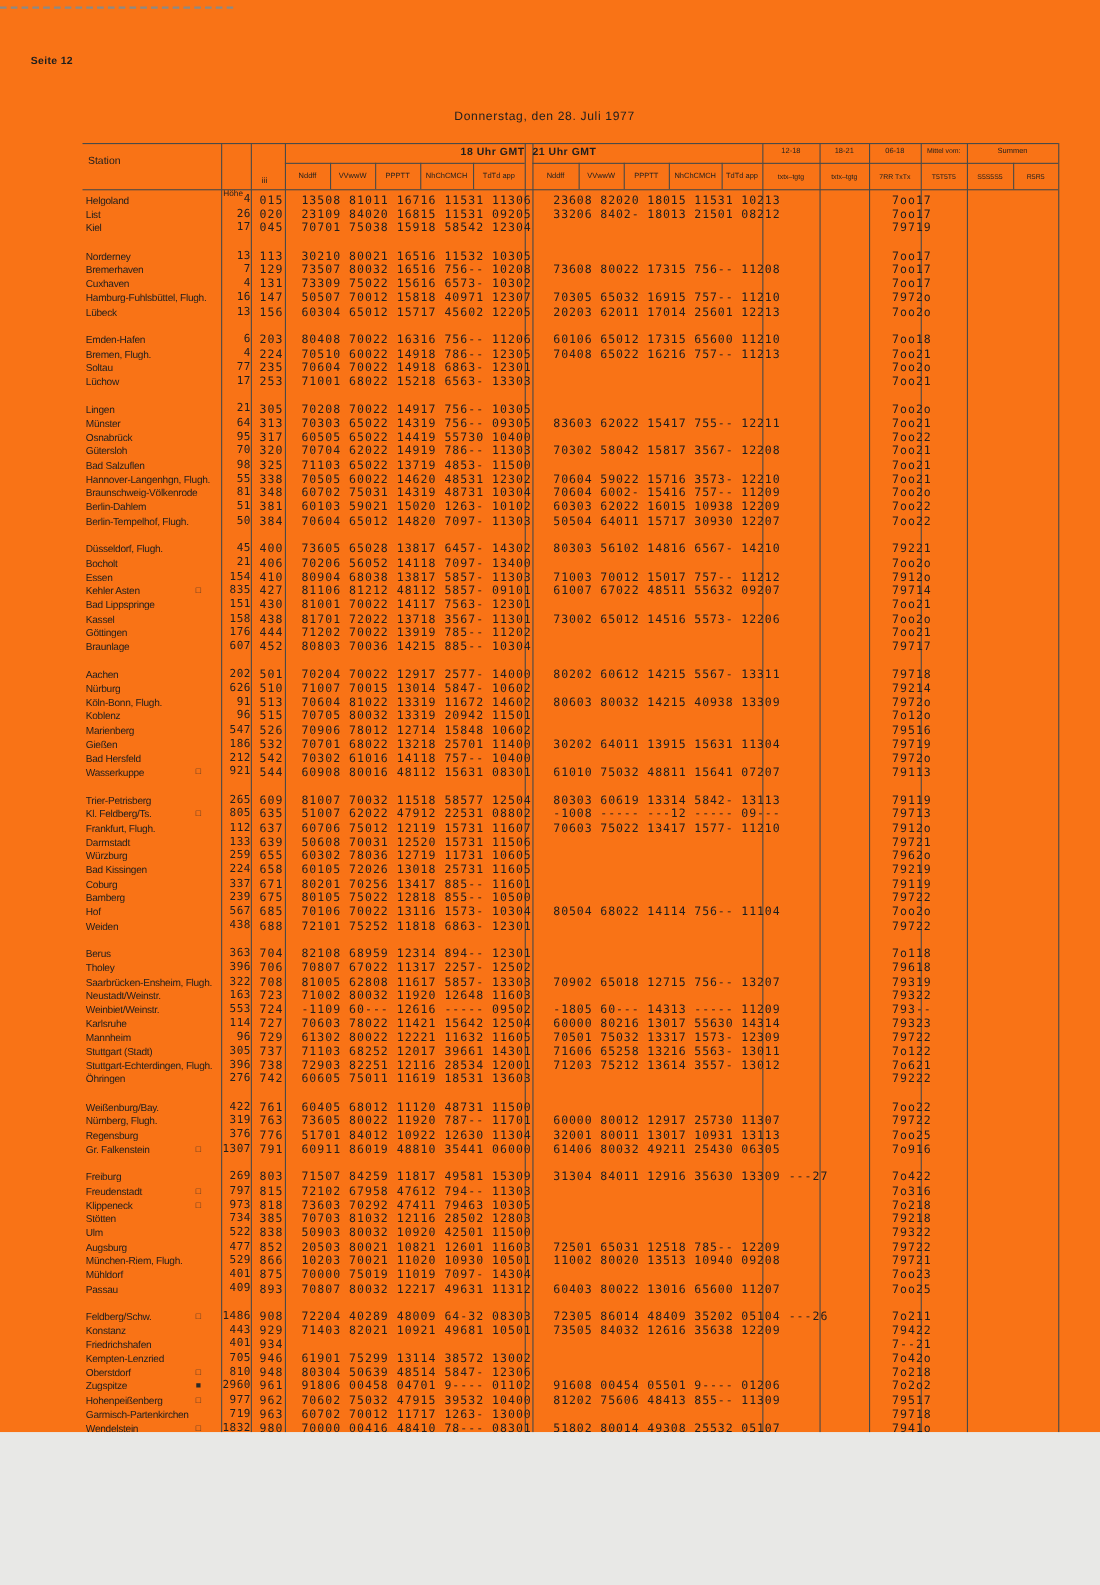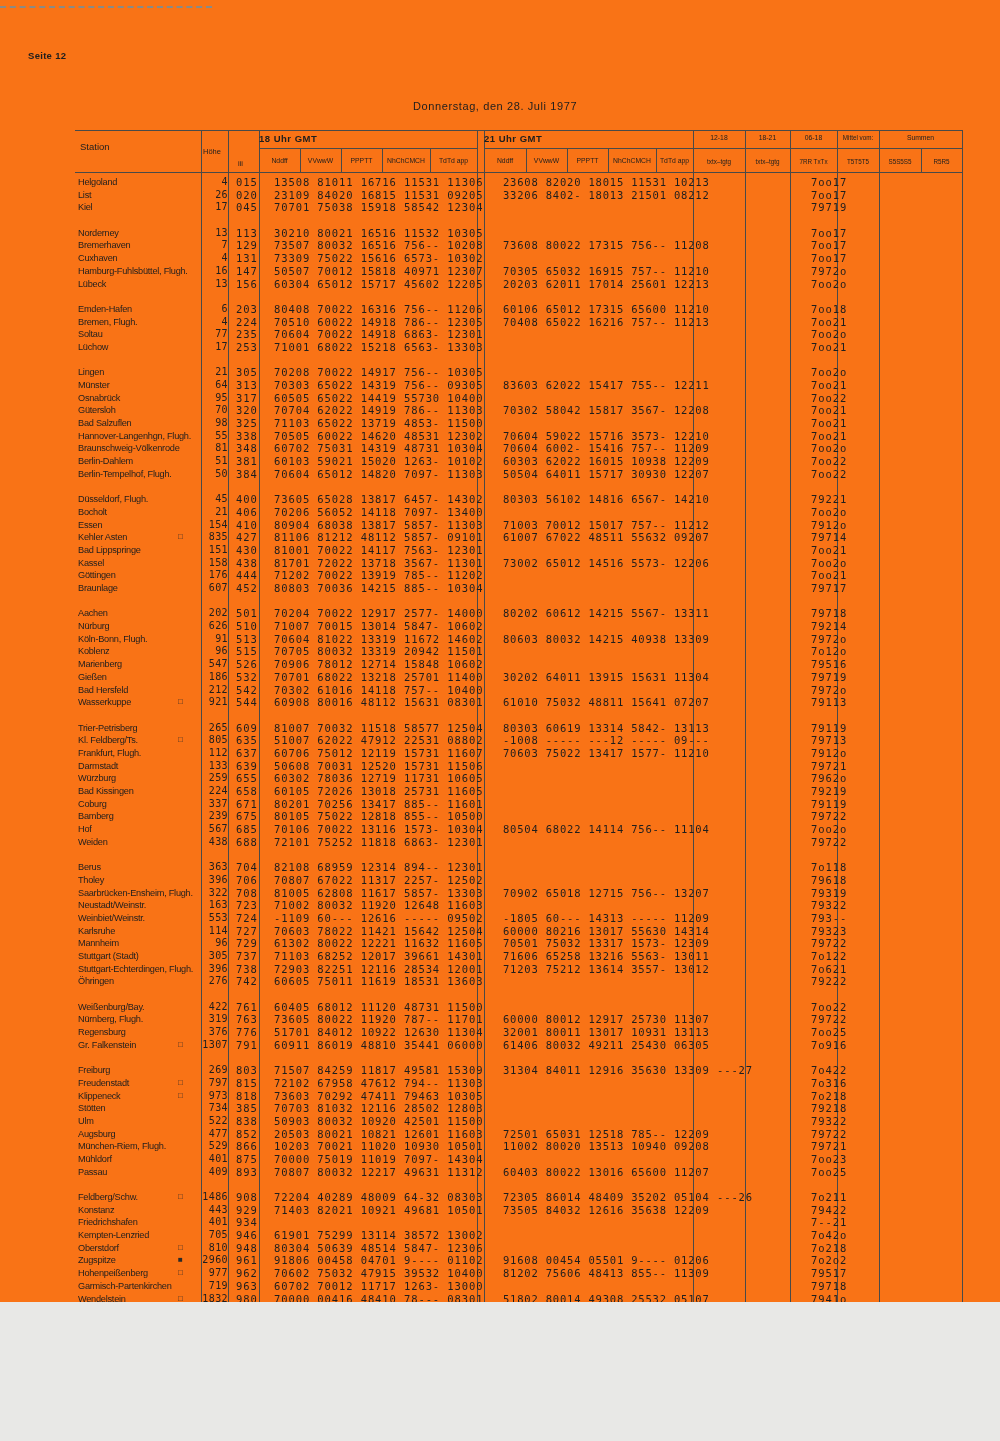--- a/index.html
+++ b/index.html
@@ -63,24 +63,24 @@
   <div class="vline" style="left:341px;top:148px;height:24px;"></div>
   <div class="vline" style="left:382px;top:148px;height:24px;"></div>
   <div class="vline" style="left:430px;top:148px;height:24px;"></div>
   <div class="vline" style="left:526px;top:148px;height:24px;"></div>
   <div class="vline" style="left:567px;top:148px;height:24px;"></div>
   <div class="vline" style="left:608px;top:148px;height:24px;"></div>
   <div class="vline" style="left:656px;top:148px;height:24px;"></div>
   <div class="vline" style="left:921px;top:148px;height:24px;"></div>
 
   <div class="hdr" style="left:80px;top:141px;">Station</div>
-  <div class="hdr-small" style="left:203px;top:147px;font-size:7.5px;">Höhe</div>
+  <div class="hdr-small" style="left:203px;top:171px;font-size:7.5px;">Höhe</div>
   <div class="hdr-small" style="left:238px;top:159px;font-size:7.5px;">iii</div>
 
-  <div class="hdr hdr-bold" style="left:259px;top:133px;width:218px;text-align:left;">18 Uhr GMT</div>
+  <div class="hdr hdr-bold" style="left:259px;top:133px;width:218px;text-align:right;">18 Uhr GMT</div>
   <div class="hdr hdr-bold" style="left:484px;top:133px;width:209px;text-align:left;">21 Uhr GMT</div>
 
   <div class="flexrow" style="left:259px;top:157px;">
     <span style="width:41px;">Nddff</span>
     <span style="width:41px;">VVwwW</span>
     <span style="width:41px;">PPPTT</span>
     <span style="width:48px;">NhChCMCH</span>
     <span style="width:47px;">TdTd app</span>
   </div>
   <div class="flexrow" style="left:484px;top:157px;">

